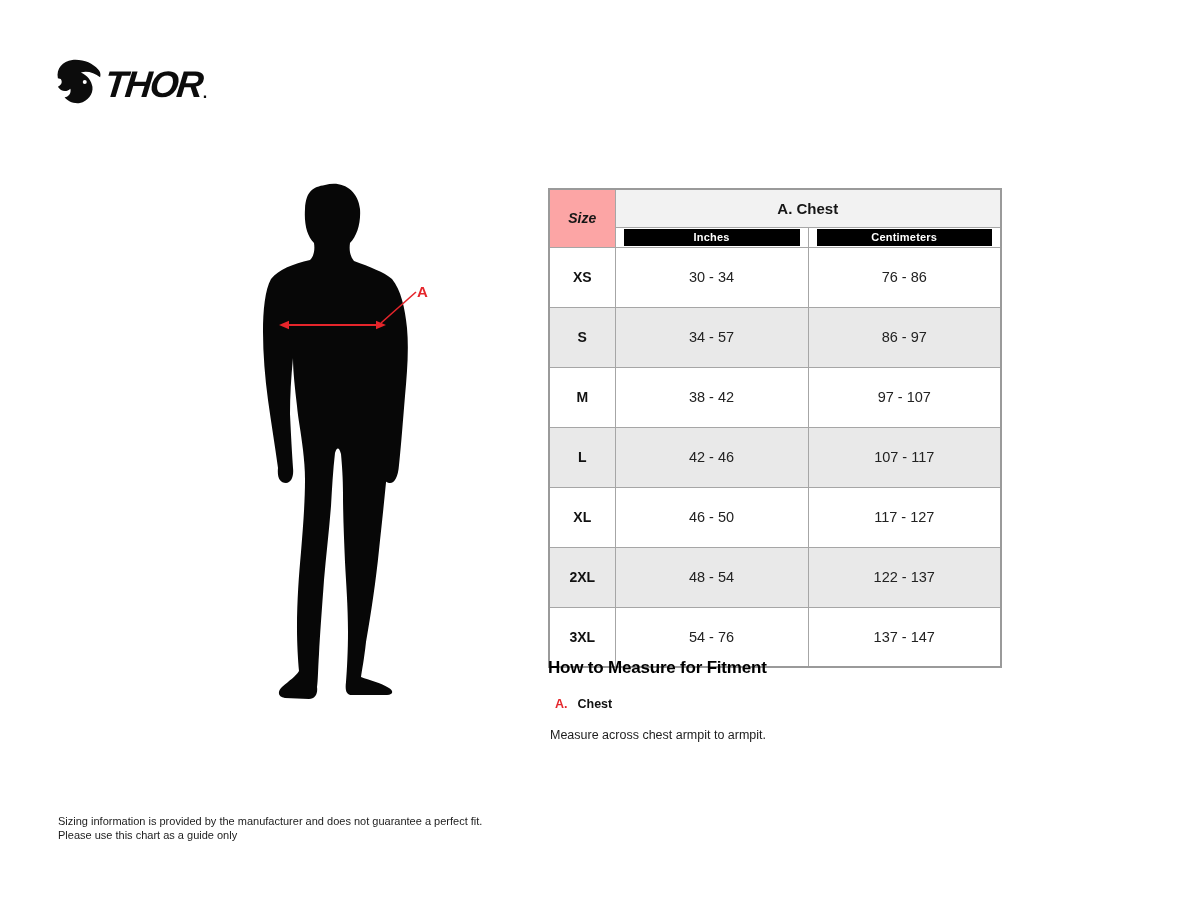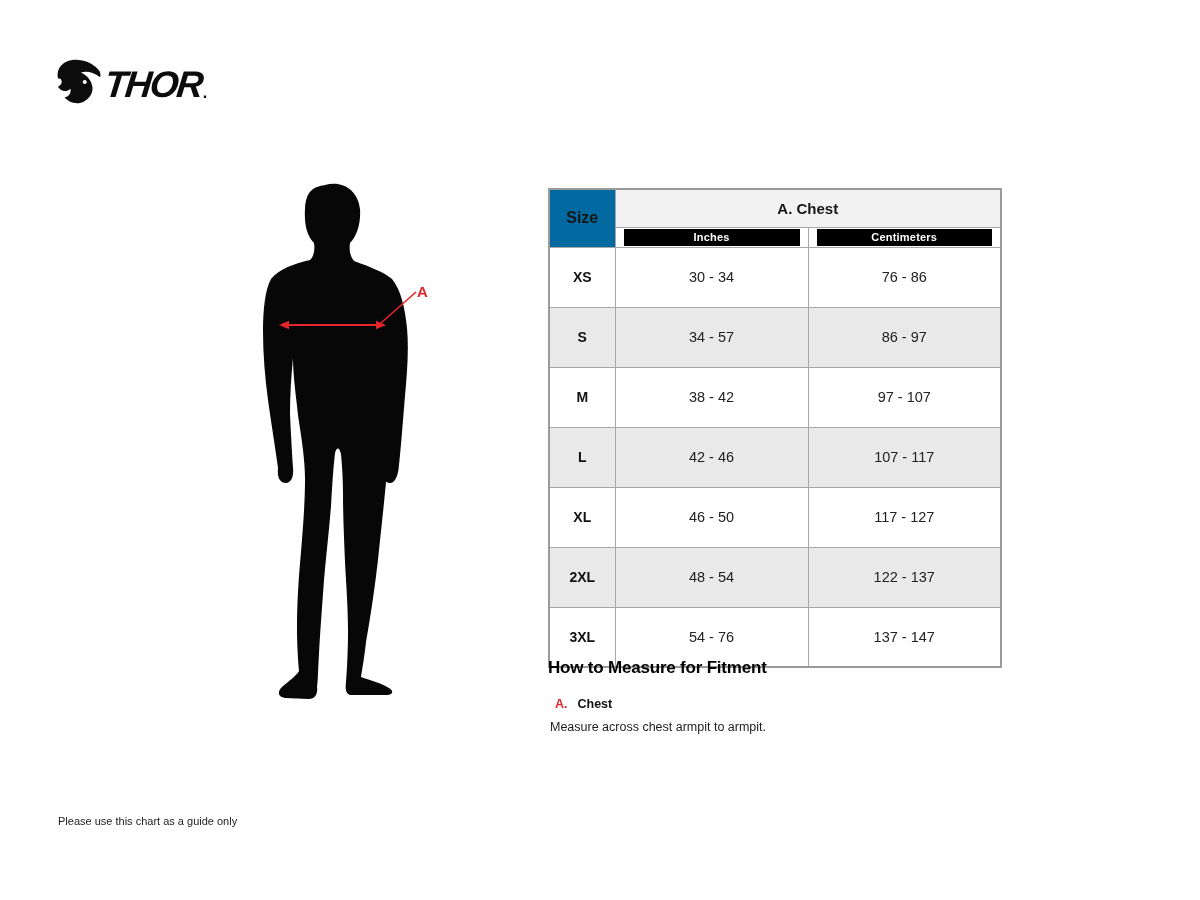--- a/index.html
+++ b/index.html
@@ -71,24 +71,25 @@
     table-layout: fixed;
     background: #fff;
   }
   table.size-table th, table.size-table td {
     border: 1px solid #a6a6a6;
     text-align: center;
     vertical-align: middle;
   }
   th.size-head {
     width: 66px;
-    background: #0369a1;
-    font-size: 16px;
+    background: #fca5a5;
+    font-size: 14px;
     font-weight: bold;
     color: #161616;
+    font-style: italic;
   }
   th.group-head {
     height: 38px;
     background: #f2f2f2;
     font-size: 15px;
     font-weight: bold;
     color: #161616;
   }
   td.bar-cell { height: 20px; padding: 1px 8px; background: #fff; }
   .black-bar {
@@ -105,21 +106,21 @@
   tbody.size-body td { height: 60px; font-size: 14.5px; color: #222; }
   tbody.size-body td.size-col { font-size: 14px; font-weight: bold; color: #111; }
   tbody.size-body tr:nth-child(even) { background: #e9e9e9; }
 
   
   .howto { position: absolute; left: 548px; top: 658px; width: 430px; }
   .howto-heading { font-size: 17px; font-weight: bold; letter-spacing: -0.2px; color: #000000; }
   .howto-item { margin-top: 16px; padding-left: 7px; }
   .howto-key { color: #e5252b; font-weight: bold; font-size: 12.5px; }
   .howto-name { color: #111; font-weight: bold; font-size: 12.5px; margin-left: 10px; }
-  .howto-desc { margin-top: 8px; padding-left: 2px; font-size: 12.5px; color: #1d1d1d; }
+  .howto-desc { margin-top: 16px; padding-left: 2px; font-size: 12.5px; color: #1d1d1d; }
 
   
   .footer {
     position: absolute;
     left: 58px;
     top: 814px;
     font-size: 11px;
     line-height: 14px;
     color: #1c1c1c;
   }
@@ -275,16 +276,17 @@
 
   <div class="howto">
     <div class="howto-heading">How to Measure for Fitment</div>
     <div class="howto-item">
       <span class="howto-key">A.</span><span class="howto-name">Chest</span>
     </div>
     <div class="howto-desc">Measure across chest armpit to armpit.</div>
   </div>
 
   <div class="footer">
+    <div>Sizing information is provided by the manufacturer and does not guarantee a perfect fit.</div>
     <div>Please use this chart as a guide only</div>
   </div>
 
 </div>
 
 </body></html>

